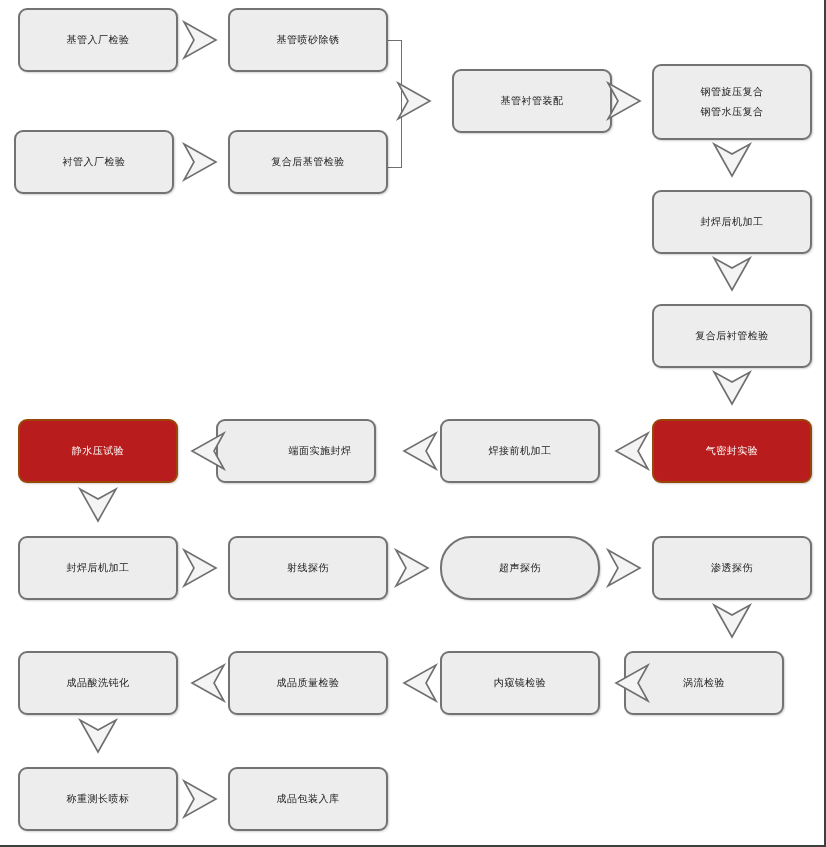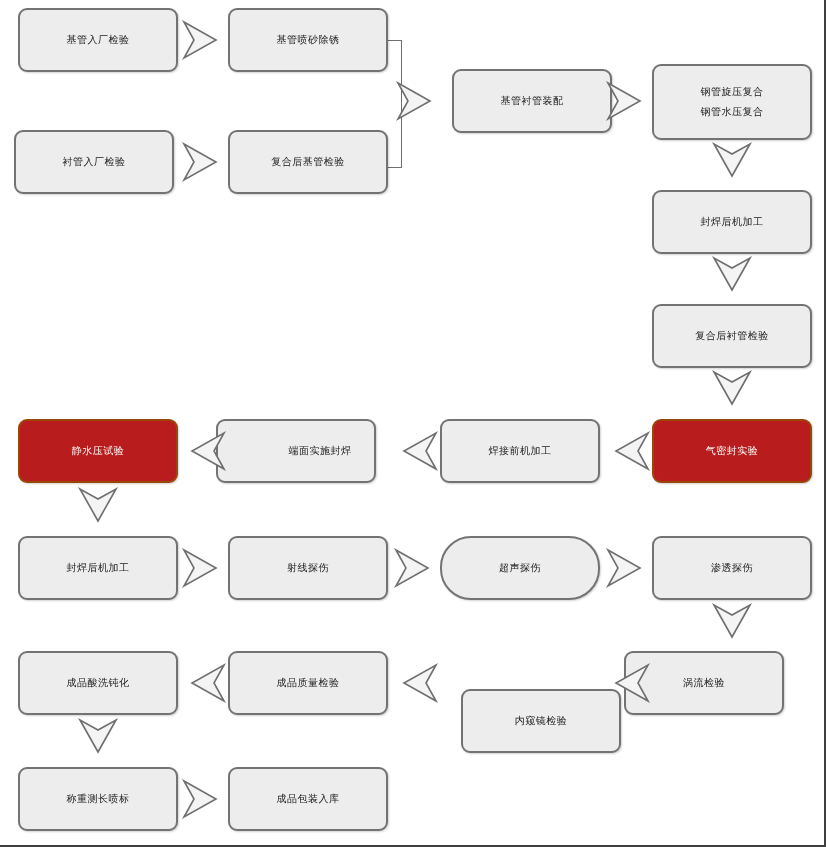--- a/index.html
+++ b/index.html
@@ -89,21 +89,21 @@
       <div class="node" style="left: 652px; top: 304px;"><span>复合后衬管检验</span></div>
       <div class="node accent" style="left: 652px; top: 419px;"><span>气密封实验</span></div>
       <div class="node" style="left: 440px; top: 419px;"><span>焊接前机加工</span></div>
       <div class="node" style="left: 216px; top: 419px; padding-left: 48px;"><span>端面实施封焊</span></div>
       <div class="node accent" style="left: 18px; top: 419px;"><span>静水压试验</span></div>
       <div class="node" style="left: 18px; top: 536px;"><span>封焊后机加工</span></div>
       <div class="node" style="left: 228px; top: 536px;"><span>射线探伤</span></div>
       <div class="node" style="left: 440px; top: 536px; border-radius: 31px;"><span>超声探伤</span></div>
       <div class="node" style="left: 652px; top: 536px;"><span>渗透探伤</span></div>
       <div class="node" style="left: 624px; top: 651px;"><span>涡流检验</span></div>
-      <div class="node" style="left: 461px; top: 651px; margin-top: 38px;"><span>内窥镜检验</span></div>
+      <div class="node" style="left: 440px; top: 651px;"><span>内窥镜检验</span></div>
       <div class="node" style="left: 228px; top: 651px;"><span>成品质量检验</span></div>
       <div class="node" style="left: 18px; top: 651px;"><span>成品酸洗钝化</span></div>
       <div class="node" style="left: 18px; top: 767px;"><span>称重测长喷标</span></div>
       <div class="node" style="left: 228px; top: 767px;"><span>成品包装入库</span></div>
     </div>
   <div id="arrows-layer">
       <div class="arrow right" style="left: 182px; top: 18px;">
         <svg viewBox="0 0 44 44" xmlns="http://www.w3.org/2000/svg">
           <path class="chev" d="M 2,4 L 34,22 L 2,40 L 12,22 Z"></path>
         </svg>

